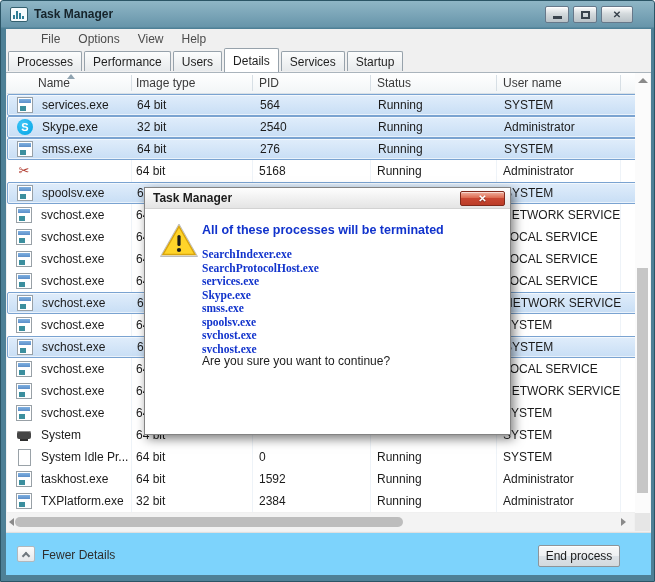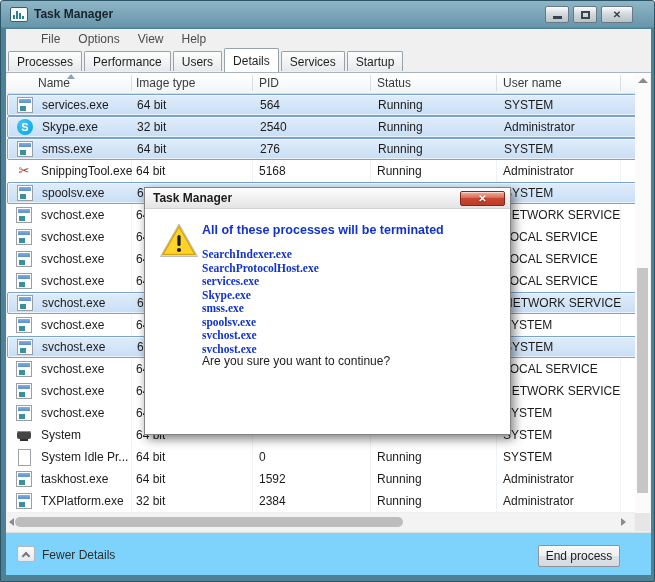--- a/index.html
+++ b/index.html
@@ -178,21 +178,20 @@
         <div class="row selected">
           <span class="icon icon-app"></span>
           <span class="cell c-name">smss.exe</span>
           <span class="cell c-img">64 bit</span>
           <span class="cell c-pid">276</span>
           <span class="cell c-status">Running</span>
           <span class="cell c-user">SYSTEM</span>
         </div>
         <div class="row">
           <span class="icon icon-snip">✂</span>
-          <span class="cell c-name">SnippingTool.exe</span>
           <span class="cell c-img">64 bit</span>
           <span class="cell c-pid">5168</span>
           <span class="cell c-status">Running</span>
           <span class="cell c-user">Administrator</span>
         </div>
         <div class="row selected">
           <span class="icon icon-app"></span>
           <span class="cell c-name">spoolsv.exe</span>
           <span class="cell c-img">64 bit</span>
           <span class="cell c-pid"></span>

